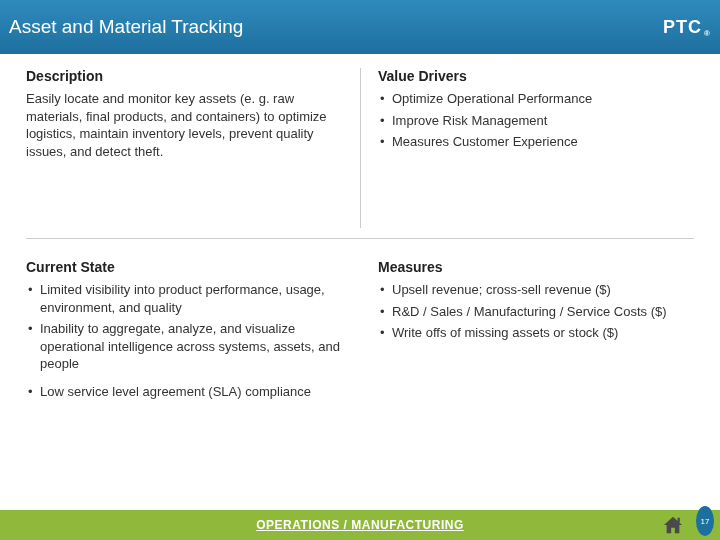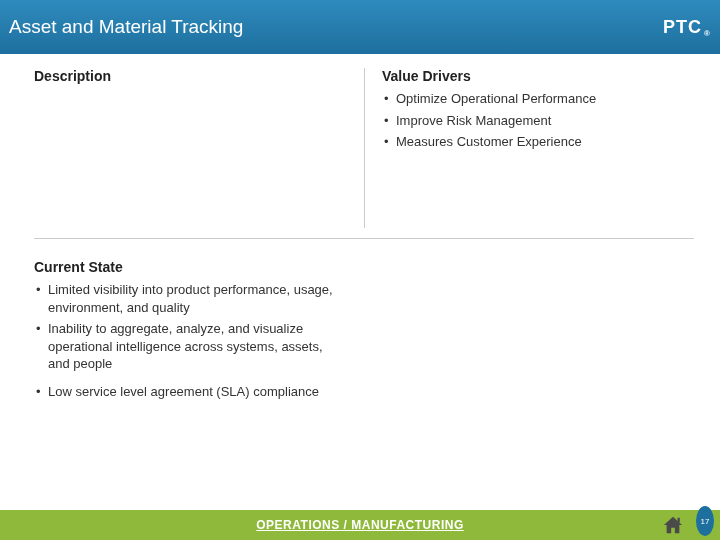--- a/index.html
+++ b/index.html
@@ -32,21 +32,20 @@
     display: flex;
     align-items: flex-end;
   }
   .logo .reg {
     font-size: 8px;
     margin-left: 2px;
     margin-top: 2px;
   }
   .content {
     padding: 14px 26px 0 26px;
-    margin-left: 8px;
   }
   .grid {
     display: grid;
     grid-template-columns: 1fr 1fr;
     column-gap: 0;
   }
   .col-left { padding-right: 18px; }
   .col-right { padding-left: 18px; }
   .section-heading {
     font-size: 14px;
@@ -143,20 +142,21 @@
     <span>PTC</span>
     <span class="reg">®</span>
   </div>
 </div>
 
 <div class="content">
 
   <div class="grid row-top">
     <div class="col-left">
       <div class="section-heading">Description</div>
+      <div class="body-text">Easily locate and monitor key assets (e. g. raw materials, final products, and containers) to optimize logistics, maintain inventory levels, prevent quality issues, and detect theft.</div>
     </div>
     <div class="col-right">
       <div class="section-heading">Value Drivers</div>
       <ul class="bullet-list">
         <li>Optimize Operational Performance</li>
         <li>Improve Risk Management</li>
         <li>Measures Customer Experience</li>
       </ul>
     </div>
     <div class="v-divider-top"></div>
@@ -164,20 +164,28 @@
 
   <div class="grid row-bottom">
     <div class="col-left">
       <div class="section-heading">Current State</div>
       <ul class="bullet-list">
         <li>Limited visibility into product performance, usage, environment, and quality</li>
         <li>Inability to aggregate, analyze, and visualize operational intelligence across systems, assets, and people</li>
         <li style="margin-top:10px">Low service level agreement (SLA) compliance</li>
       </ul>
     </div>
+    <div class="col-right">
+      <div class="section-heading">Measures</div>
+      <ul class="bullet-list">
+        <li>Upsell revenue; cross-sell revenue ($)</li>
+        <li>R&amp;D / Sales / Manufacturing / Service Costs ($)</li>
+        <li>Write offs of missing assets or stock ($)</li>
+      </ul>
+    </div>
   </div>
 
 </div>
 
 <div class="footer-bar">
   <span class="footer-link">OPERATIONS / MANUFACTURING</span>
 </div>
 
 <div class="home-icon">
   <svg viewBox="0 0 24 22">

